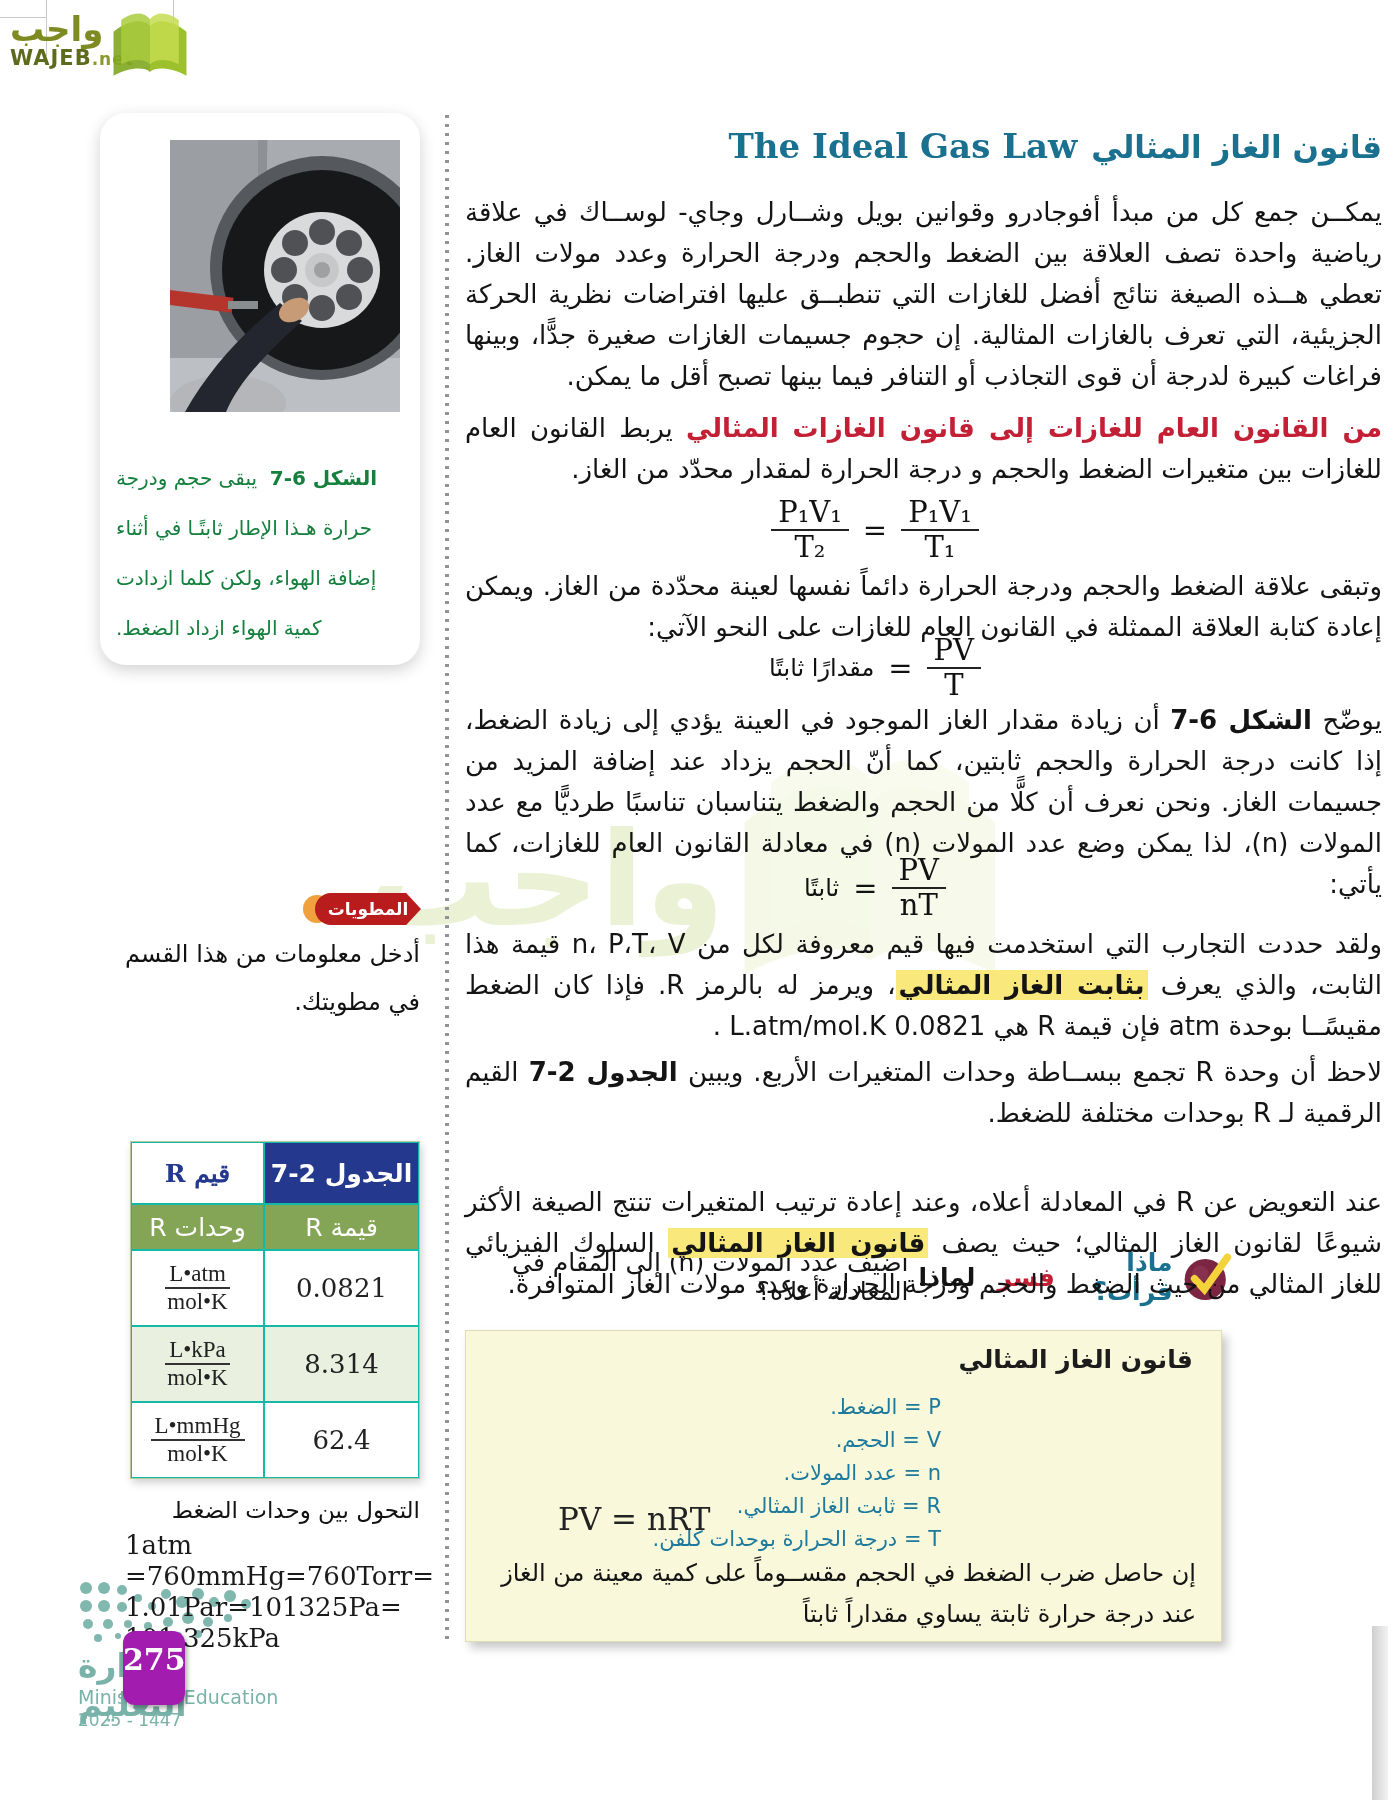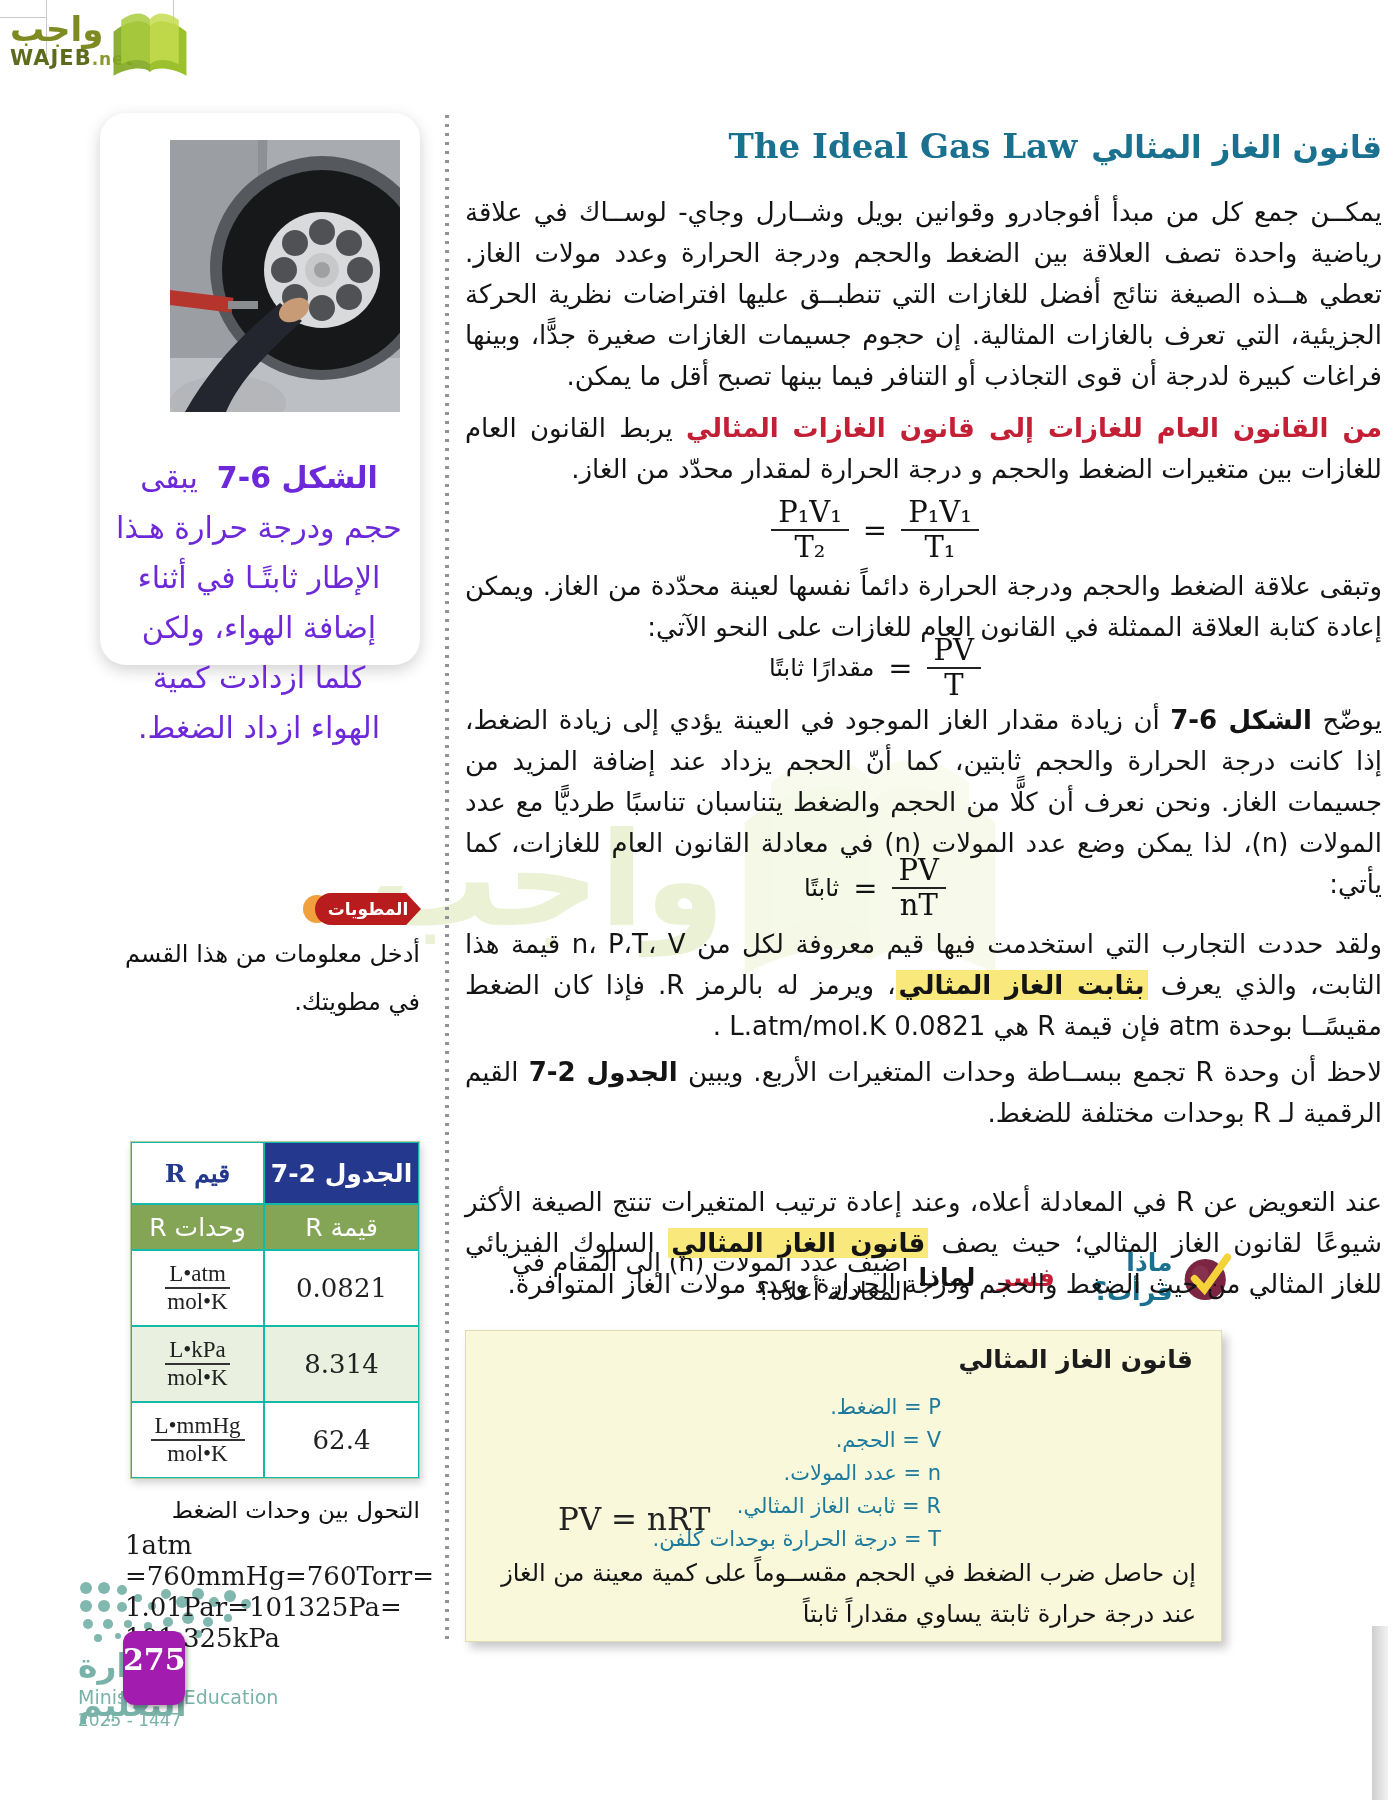--- a/index.html
+++ b/index.html
@@ -29,21 +29,21 @@
   
   .dotsep { position:absolute; left:445px; top:115px; width:4px; height:1528px;
             background:repeating-linear-gradient(to bottom,#8e939b 0 3px,transparent 3px 9px); }
 
   
   .figure-card { position:absolute; left:100px; top:113px; width:320px; height:552px;
                  background:#fff; border-radius:26px; box-shadow:0 5px 16px rgba(0,0,0,.18);
                  z-index:2; }
   .figure-photo { position:absolute; left:70px; top:27px; width:230px; height:272px; overflow:hidden; }
   .figure-caption { position:absolute; right:18px; left:16px; top:340px; direction:rtl;
-                    text-align:center; font-size:30px; line-height:50px; color:#6d28d9; }
+                    text-align:left; font-size:20px; line-height:50px; color:#15803d; }
   .figure-caption b { font-weight:bold; }
 
   .fold-badge { position:absolute; left:307px; top:893px; width:114px; height:32px; z-index:2; }
   .fold-badge .circ { position:absolute; left:-4px; top:2px; width:28px; height:28px;
                       border-radius:50%; background:#f0a03c; }
   .fold-badge .pill { position:absolute; left:8px; top:0; width:106px; height:32px; background:#b91c1c;
                       border-radius:16px 4px 4px 16px;
                       clip-path:polygon(0 0,86% 0,100% 50%,86% 100%,0 100%);
                       color:#fff; font-size:17px; font-weight:bold; text-align:center;
                       line-height:32px; direction:rtl; }

